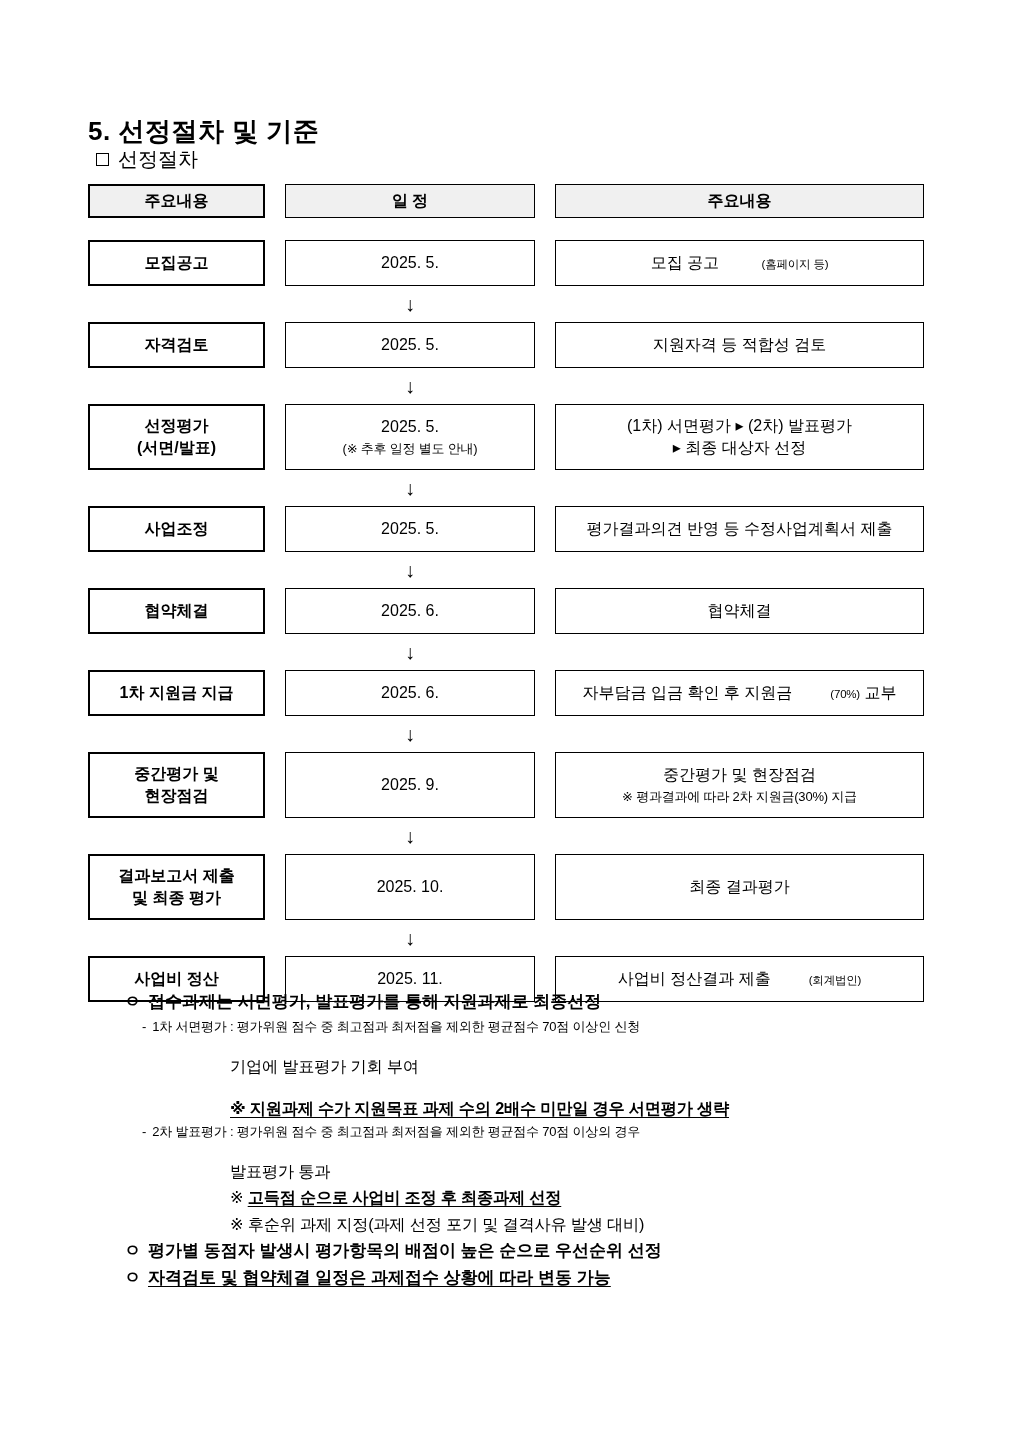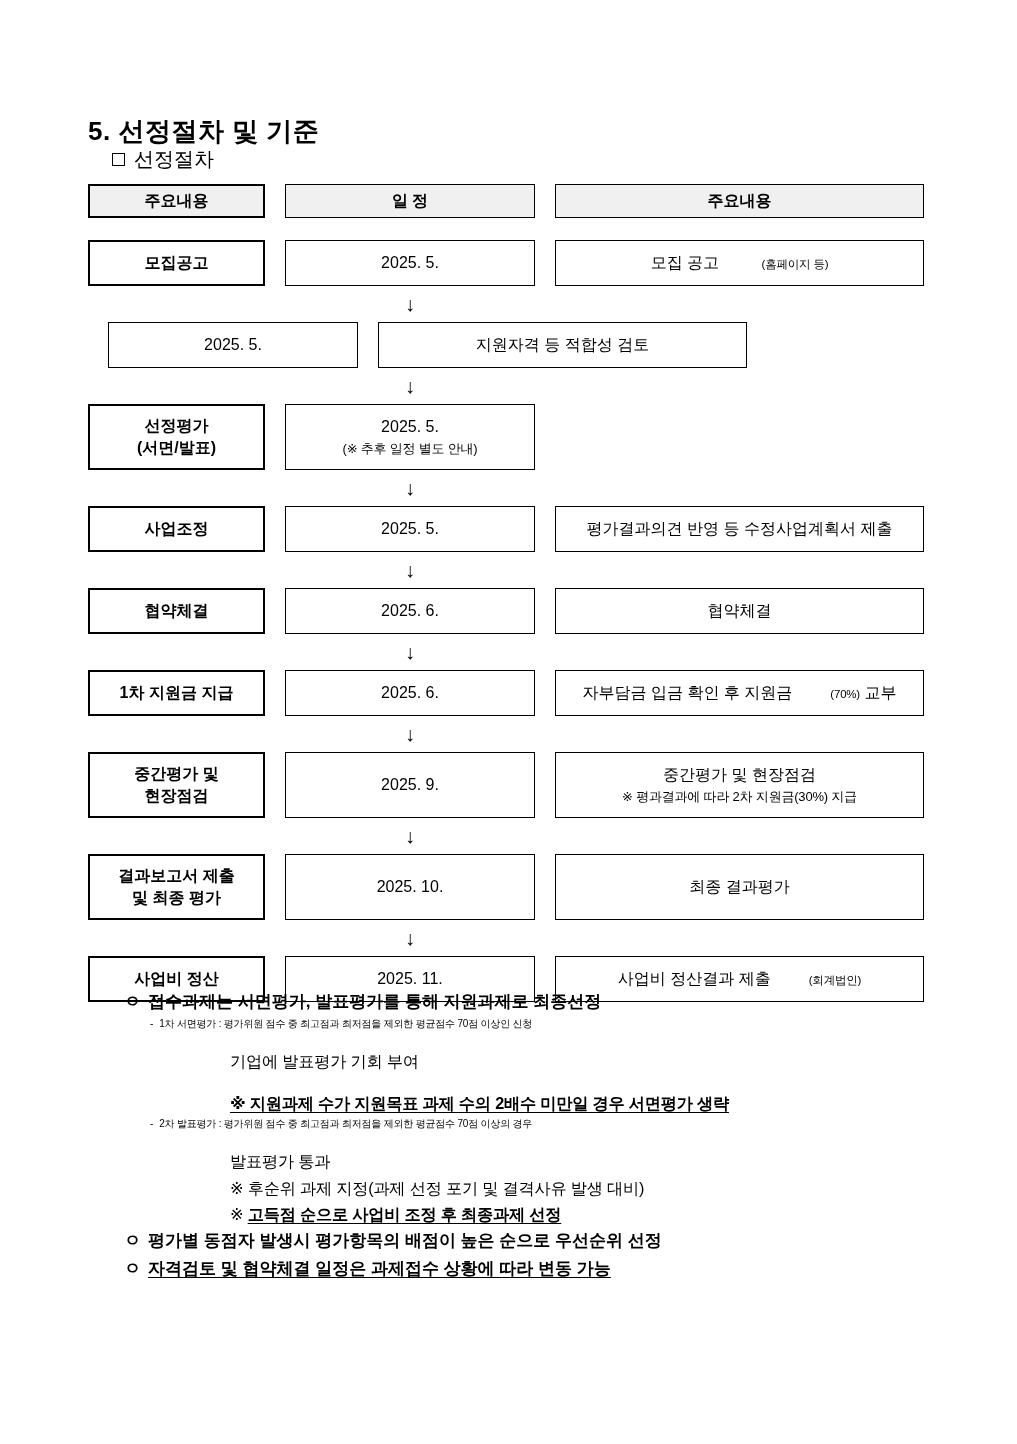--- a/index.html
+++ b/index.html
@@ -28,21 +28,21 @@
     position: absolute;
     left: 88px;
     top: 114px;
     font-size: 26px;
     font-weight: bold;
     letter-spacing: 0.5px;
     white-space: nowrap;
   }
   .sub-title {
     position: absolute;
-    left: 112px;
+    left: 96px;
     top: 146px;
     font-size: 20px;
     font-weight: normal;
     white-space: nowrap;
     display: flex;
     align-items: center;
     gap: 9px;
   }
   .sub-title .box-glyph {
     display: inline-block;
@@ -134,21 +134,21 @@
     position: absolute;
     left: 124px;
     top: 988px;
     width: 830px;
     font-size: 17px;
     line-height: 1.62;
   }
   .n-line { white-space: nowrap; }
   .lvl0 { margin-left: 0px; font-weight: bold; }
   .lvl0 .marker { font-weight: bold; margin-right: 7px; font-family: "Liberation Serif", serif; }
-  .lvl1 { margin-left: 26px; font-size: 10px; }
+  .lvl1 { margin-left: 18px; font-size: 13px; }
   .lvl1 .marker { margin-right: 6px; }
   .lvl2 { margin-left: 106px; font-size: 16.2px; margin-top: 16px; }
   .lvl3 { margin-left: 106px; font-size: 16.2px; }
   .bold { font-weight: bold; }
   .ul { text-decoration: underline; text-underline-offset: 3px; }
   .tight { letter-spacing: -0.2px; }
 </style>
 </head>
 <body>
 
@@ -183,20 +183,21 @@
       </div>
     </div>
 
     <div class="arrow-row">
       <div class="col1"></div>
       <div class="gap1"></div>
       <div class="arrow-slot">↓</div>
     </div>
 
     <div class="flow-row r-1line">
+      <div class="cell c1 col1">자격검토</div>
       <div class="gap1"></div>
       <div class="cell c2 col2">2025. 5.</div>
       <div class="gap2"></div>
       <div class="cell c3 col3">지원자격 등 적합성 검토</div>
     </div>
 
     <div class="arrow-row">
       <div class="col1"></div>
       <div class="gap1"></div>
       <div class="arrow-slot">↓</div>
@@ -206,20 +207,24 @@
       <div class="cell c1 col1">
         <span class="line">선정평가</span>
         <span class="line">(서면/발표)</span>
       </div>
       <div class="gap1"></div>
       <div class="cell c2 col2">
         <span class="line">2025. 5.</span>
         <span class="line note">(※ 추후 일정 별도 안내)</span>
       </div>
       <div class="gap2"></div>
+      <div class="cell c3 col3">
+        <span class="line">(1차) 서면평가 ▸ (2차) 발표평가</span>
+        <span class="line">▸ 최종 대상자 선정</span>
+      </div>
     </div>
 
     <div class="arrow-row">
       <div class="col1"></div>
       <div class="gap1"></div>
       <div class="arrow-slot">↓</div>
     </div>
 
     <div class="flow-row r-1line">
       <div class="cell c1 col1">사업조정</div>
@@ -335,26 +340,26 @@
     <div class="n-line lvl1 tight">
       <span class="marker">-</span><span>2차 발표평가 : 평가위원 점수 중 최고점과 최저점을 제외한 평균점수 70점 이상의 경우</span>
     </div>
 
     <div class="n-line lvl2 tight">
       <span>발표평가 통과</span>
     </div>
 
     <div class="n-line lvl3 tight">
       <span>※</span>
-      <span>후순위 과제 지정(과제 선정 포기 및 결격사유 발생 대비)</span>
+      <span class="bold ul">고득점 순으로 사업비 조정 후 최종과제 선정</span>
     </div>
 
     <div class="n-line lvl3 tight">
       <span>※</span>
-      <span class="bold ul">고득점 순으로 사업비 조정 후 최종과제 선정</span>
+      <span>후순위 과제 지정(과제 선정 포기 및 결격사유 발생 대비)</span>
     </div>
 
     <div class="n-line lvl0">
       <span class="marker">ㅇ</span><span>평가별 동점자 발생시 평가항목의 배점이 높은 순으로 우선순위 선정</span>
     </div>
 
     <div class="n-line lvl0">
       <span class="marker">ㅇ</span><span class="ul">자격검토 및 협약체결 일정은 과제접수 상황에 따라 변동 가능</span>
     </div>
 

